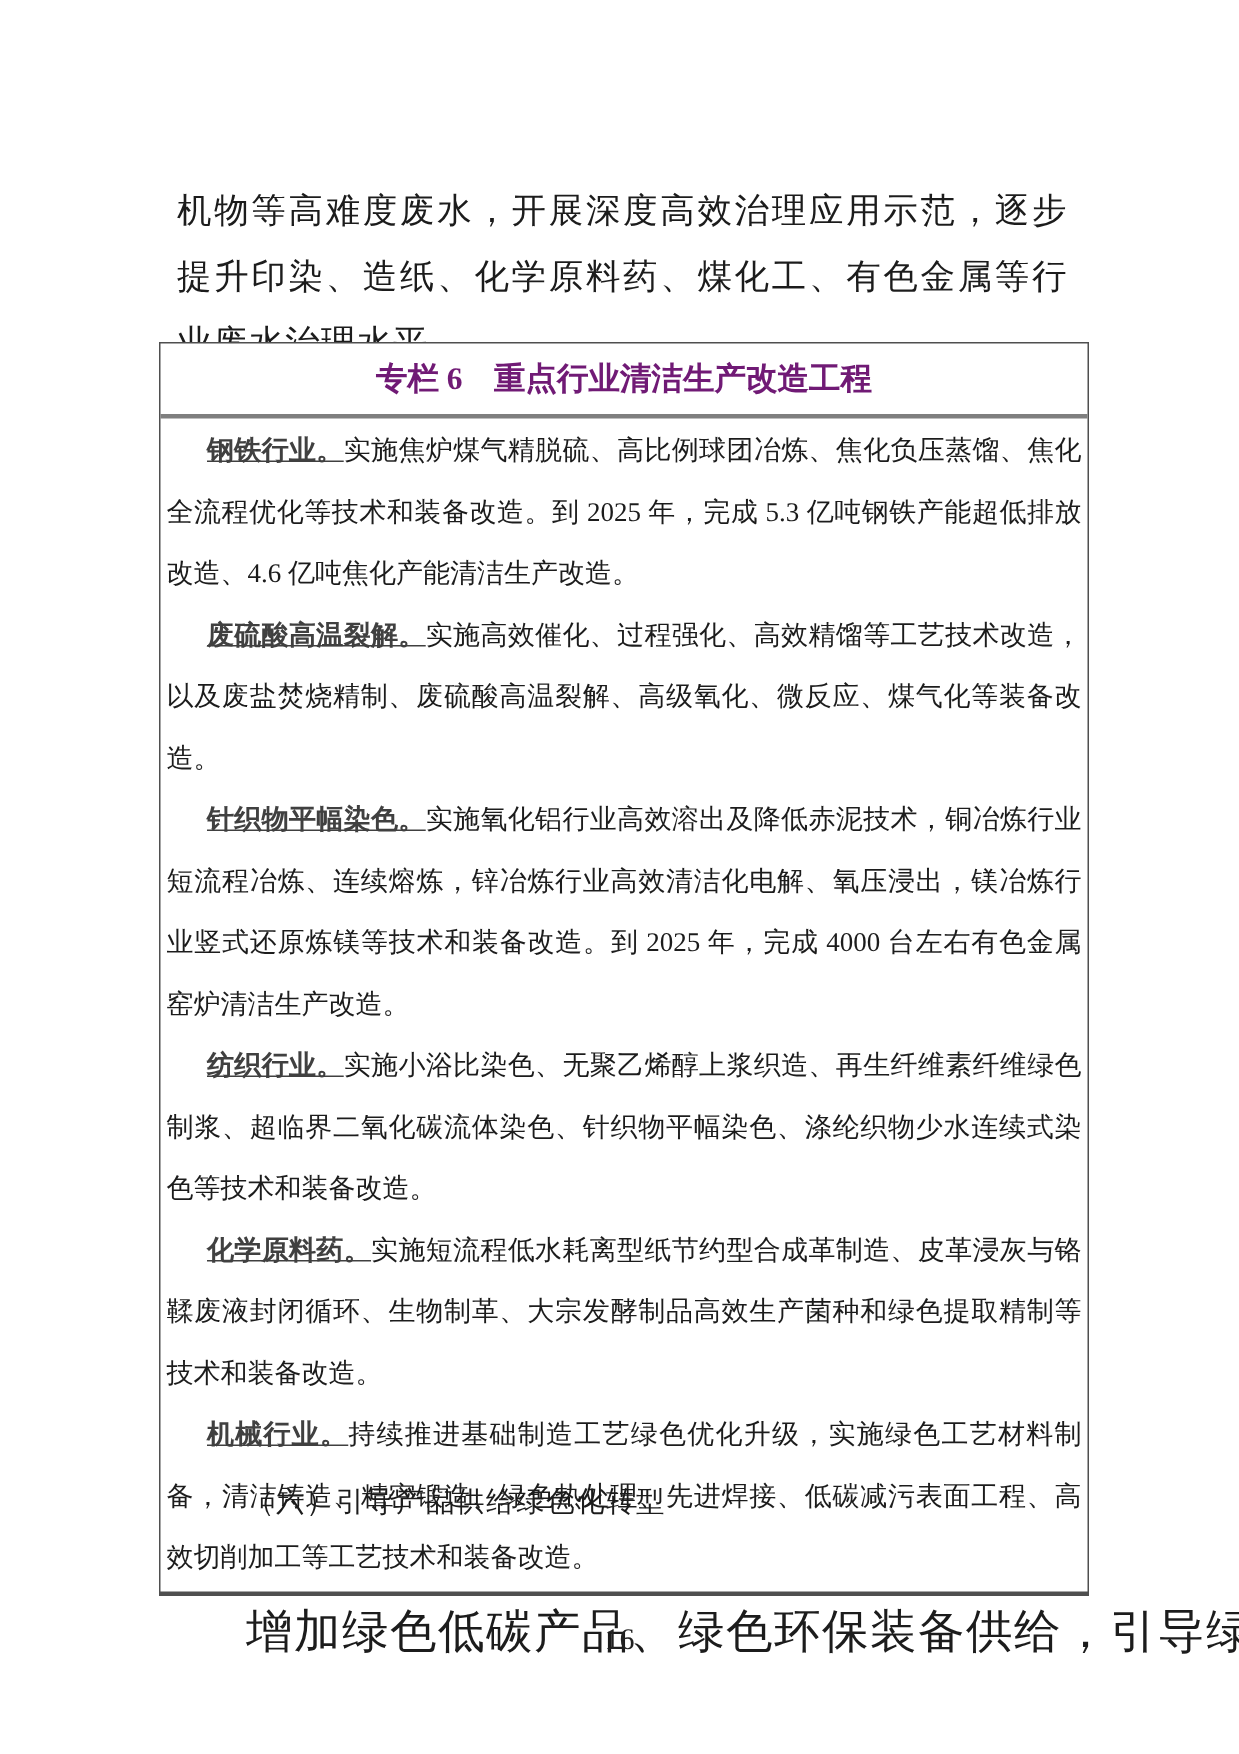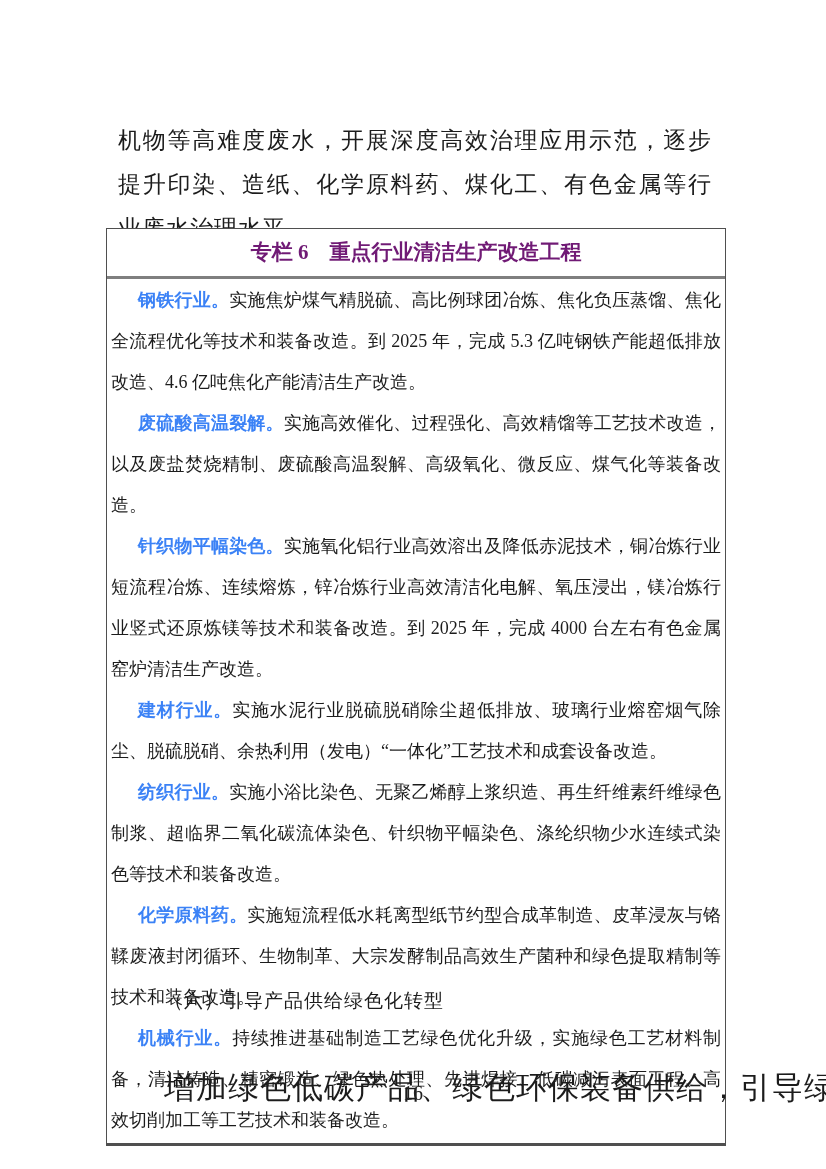--- a/index.html
+++ b/index.html
@@ -55,21 +55,22 @@
     font-size: 18px;
     line-height: 41px;
     text-align: justify;
   }
   .box-para {
     margin: 0;
     text-indent: 27px;
   }
   .industry-label {
     font-weight: bold;
-    color: #3b82f6;
+    color: #404040;
+    text-decoration: underline;
   }
 
   
   .subsection-heading {
     position: absolute;
     left: 164px;
     top: 988px;
     font-size: 19px;
     letter-spacing: 1px;
     white-space: nowrap;
@@ -108,23 +109,20 @@
     <p class="box-para">
       <span class="industry-label">钢铁行业。</span><span>实施焦炉煤气精脱硫、高比例球团冶炼、焦化负压蒸馏、焦化全流程优化等技术和装备改造。到 2025 年，完成 5.3 亿吨钢铁产能超低排放改造、4.6 亿吨焦化产能清洁生产改造。</span>
     </p>
     <p class="box-para">
       <span class="industry-label">废硫酸高温裂解。</span><span>实施高效催化、过程强化、高效精馏等工艺技术改造，以及废盐焚烧精制、废硫酸高温裂解、高级氧化、微反应、煤气化等装备改造。</span>
     </p>
     <p class="box-para">
       <span class="industry-label">针织物平幅染色。</span><span>实施氧化铝行业高效溶出及降低赤泥技术，铜冶炼行业短流程冶炼、连续熔炼，锌冶炼行业高效清洁化电解、氧压浸出，镁冶炼行业竖式还原炼镁等技术和装备改造。到 2025 年，完成 4000 台左右有色金属窑炉清洁生产改造。</span>
     </p>
     <p class="box-para">
-      <span class="industry-label">建材行业。</span><span>实施水泥行业脱硫脱硝除尘超低排放、玻璃行业熔窑烟气除尘、脱硫脱硝、余热利用（发电）“一体化”工艺技术和成套设备改造。</span>
-    </p>
-    <p class="box-para">
       <span class="industry-label">纺织行业。</span><span>实施小浴比染色、无聚乙烯醇上浆织造、再生纤维素纤维绿色制浆、超临界二氧化碳流体染色、针织物平幅染色、涤纶织物少水连续式染色等技术和装备改造。</span>
     </p>
     <p class="box-para">
       <span class="industry-label">化学原料药。</span><span>实施短流程低水耗离型纸节约型合成革制造、皮革浸灰与铬鞣废液封闭循环、生物制革、大宗发酵制品高效生产菌种和绿色提取精制等技术和装备改造。</span>
     </p>
     <p class="box-para">
       <span class="industry-label">机械行业。</span><span>持续推进基础制造工艺绿色优化升级，实施绿色工艺材料制备，清洁铸造、精密锻造、绿色热处理、先进焊接、低碳减污表面工程、高效切削加工等工艺技术和装备改造。</span>
     </p>
   </div>
 </div>

